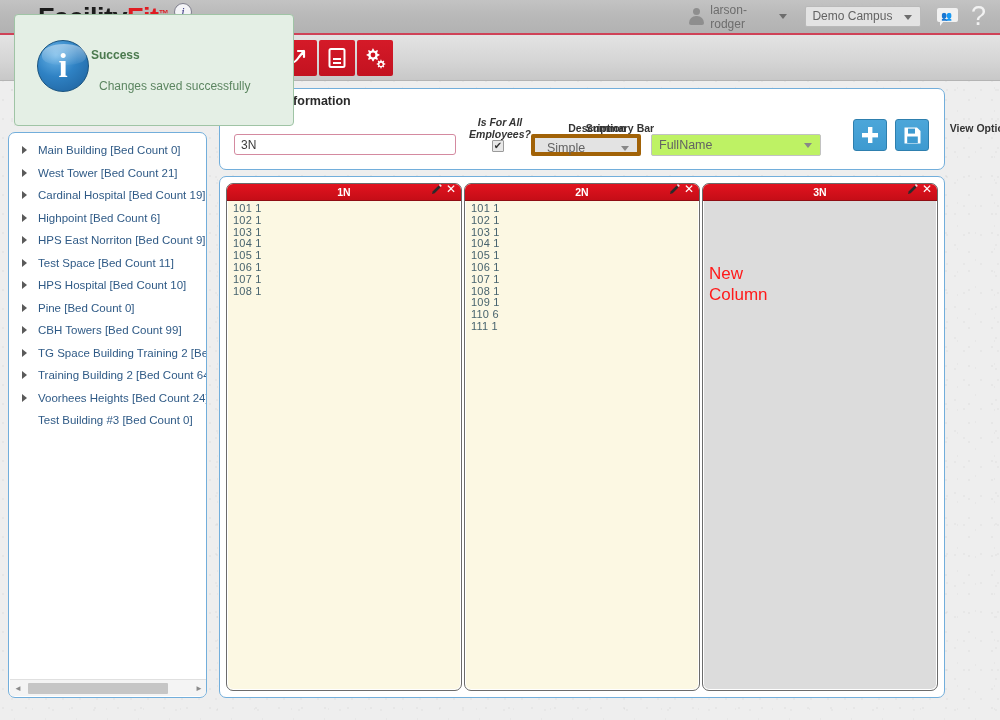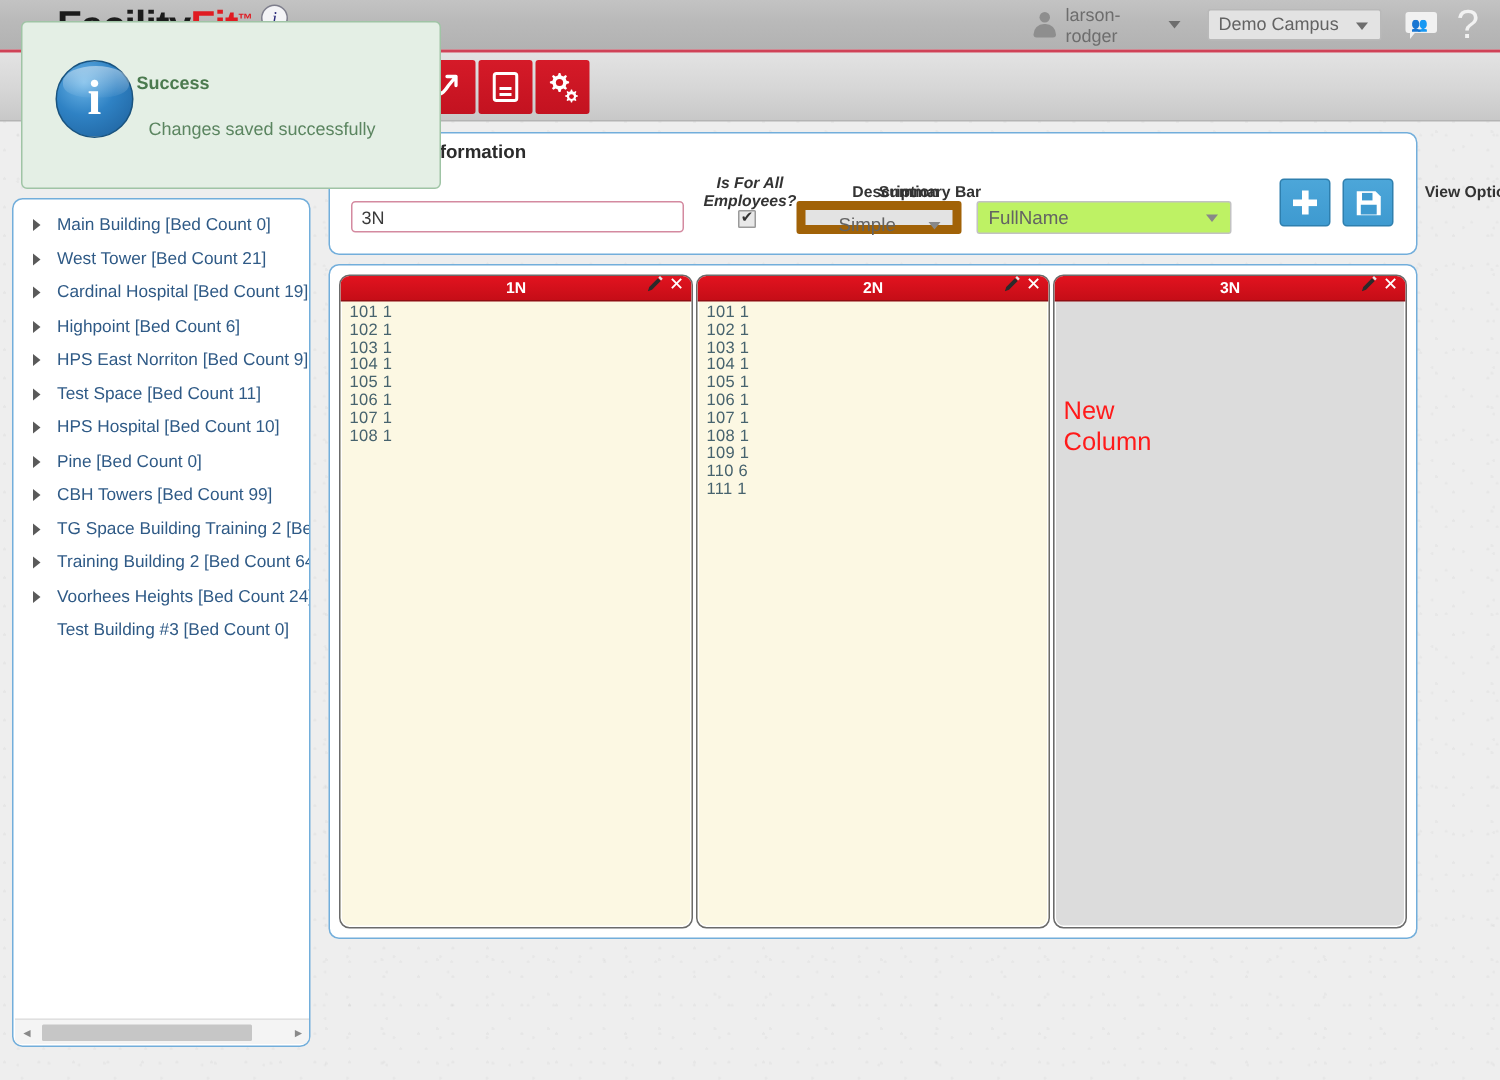--- a/index.html
+++ b/index.html
@@ -159,22 +159,22 @@
   }
   #allemp-label { left: 245px; top: 27px; width: 70px; line-height: 12px; font-style: italic; }
   #allemp-check {
     position: absolute; left: 272px; top: 51px; width: 12px; height: 12px;
     border: 1px solid #9a9a9a; background: #e8e8e8; border-radius: 1px;
     color: #333; font-size: 10px; line-height: 10px; text-align: center;
   }
   #summary-label { left: 355px; top: 33px; width: 90px; }
   #summary-select {
     position: absolute; left: 311px; top: 45px; width: 110px; height: 22px;
-    background: #e3e3e3; border: 6px solid #a16207; border-radius: 2px;
-    font-size: 12.5px; color: #636363; padding-left: 22px; line-height: 20px;
+    background: #e3e3e3; border: 4px solid #a16207; border-radius: 2px;
+    font-size: 12.5px; color: #636363; padding-left: 12px; line-height: 20px;
     position: absolute;
   }
   #summary-select .caret-down, #view-select .caret-down {
     position: absolute; right: 8px; top: 8px; margin: 0;
     border-top-color: #888;
   }
   #view-label { left: 715px; top: 33px; width: 90px; }
   #view-select {
     position: absolute; left: 431px; top: 45px; width: 170px; height: 22px;
     background: #bef264; border: 1px solid #c2c2c2; border-radius: 2px;
@@ -184,21 +184,21 @@
     position: absolute; top: 30px; width: 34px; height: 32px;
     background: linear-gradient(to bottom, #4ca6d9 0%, #3e9ad0 100%);
     border: 1px solid #2e7fae; border-radius: 3px;
     display: flex; align-items: center; justify-content: center;
   }
   #add-btn { left: 633px; }
   #save-btn { left: 675px; }
 
   
   #columns-panel {
-    position: absolute; left: 219px; top: 176px; width: 726px; height: 450px;
+    position: absolute; left: 219px; top: 176px; width: 726px; height: 522px;
     background: #ffffff; border: 1px solid #72aedb; border-radius: 7px;
     padding: 6px; z-index: 2;
   }
   #columns-strip { display: flex; height: 100%; gap: 2px; }
   .col-card {
     flex: 1 1 0; min-width: 0; position: relative;
     border: 1px solid #6b6b6b; border-radius: 7px;
     background: #fcf8e3; overflow: hidden;
     box-shadow: inset 0 0 0 1px #ffffff;
   }

